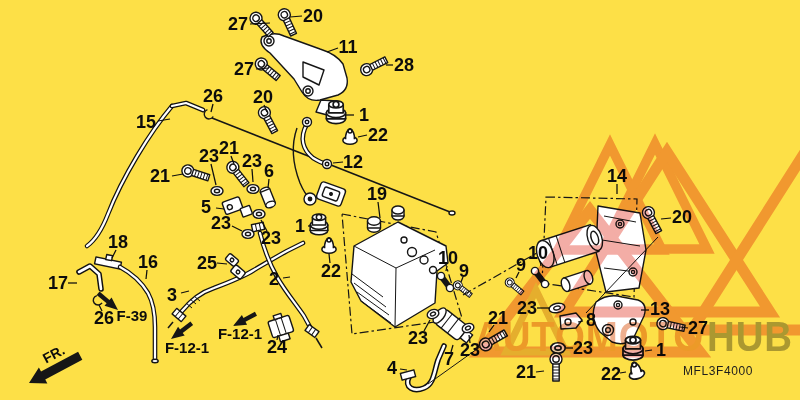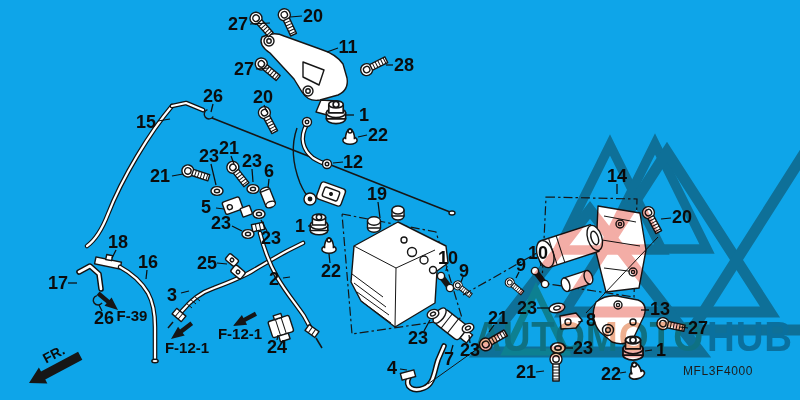--- a/index.html
+++ b/index.html
@@ -1,16 +1,16 @@
 <!DOCTYPE html>
 <html><head>
 <meta charset="utf-8">
 <style>
   html,body{margin:0;padding:0;background:#fff;}
-  .stage{position:relative;width:800px;height:400px;background:#0ea5e9;overflow:hidden;
+  .stage{position:relative;width:800px;height:400px;background:#fde047;overflow:hidden;
          font-family:"Liberation Sans",sans-serif;}
   svg{display:block}
   .ln{stroke:#161616;stroke-width:1.4;fill:#fff;stroke-linejoin:round}
   .lnf{stroke:#161616;stroke-width:1.4;fill:none;stroke-linejoin:round}
   .lnt{stroke:#161616;stroke-width:1;fill:none}
   .dk{fill:#161616;stroke:none}
   .po{stroke:#111;stroke-width:4.6;fill:none;stroke-linecap:round;stroke-linejoin:round}
   .pi{stroke:#fff;stroke-width:2.2;fill:none;stroke-linecap:round;stroke-linejoin:round}
   .ho{stroke:#111;stroke-width:5.6;fill:none;stroke-linecap:round;stroke-linejoin:round}
   .hi{stroke:#fff;stroke-width:2.6;fill:none;stroke-linecap:round;stroke-linejoin:round}

